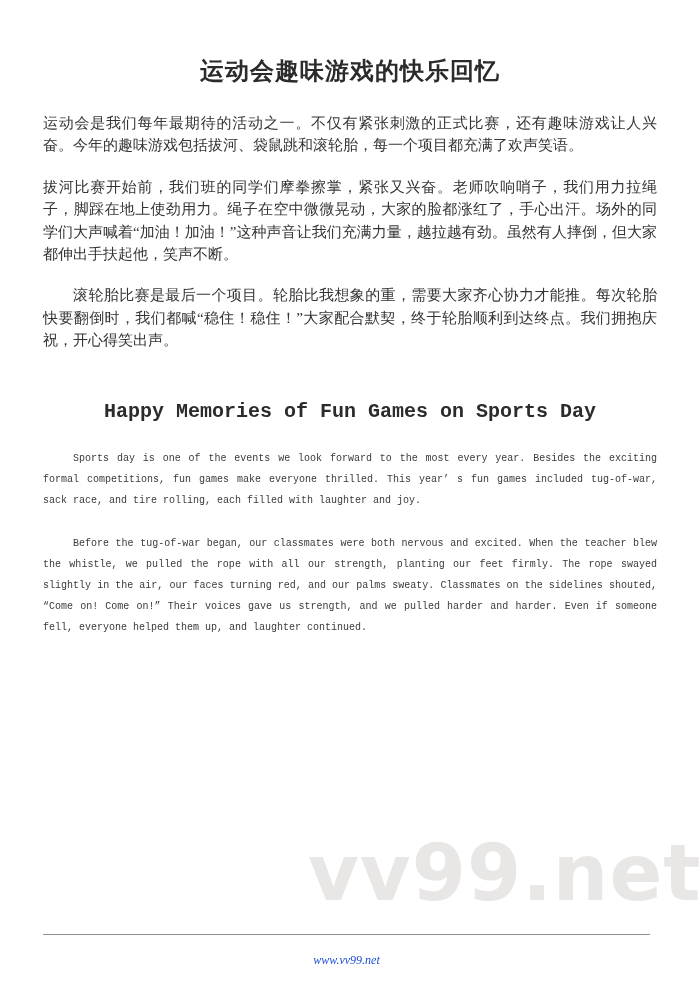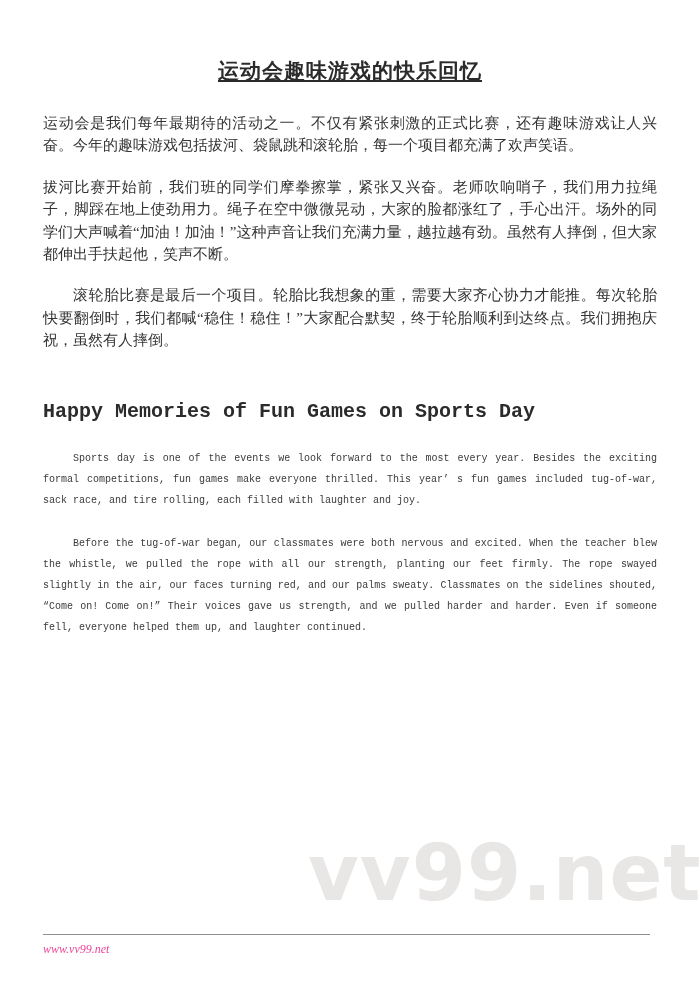--- a/index.html
+++ b/index.html
@@ -28,44 +28,44 @@
     user-select: none;
     white-space: nowrap;
   }
   .content {
     position: relative;
     z-index: 1;
     padding: 59px 43px 0 43px;
   }
   .zh-title {
     margin: 0 0 29px 0;
-    font-size: 21px;
+    font-size: 24px;
     line-height: 24px;
     font-weight: bold;
     text-align: center;
     color: #2b2b2b;
     letter-spacing: 1px;
-    text-decoration: underline;
   }
   p.zh {
     margin: 12px 0 19px 0;
     font-size: 15px;
     line-height: 22.4px;
     text-align: justify;
     color: #343434;
   }
   p.zh.indent {
     text-indent: 2em;
   }
   .en-title {
     margin: 48px 0 24px 0;
     font-family: "Liberation Mono", monospace;
     font-size: 20px;
     line-height: 24px;
     font-weight: bold;
+    text-align: center;
     color: #2b2b2b;
   }
   p.en {
     margin: 0 0 22px 0;
     font-family: "Liberation Mono", monospace;
     font-size: 10px;
     line-height: 21px;
     text-align: justify;
     text-indent: 30px;
     color: #3a3a3a;
@@ -75,45 +75,45 @@
     left: 43px;
     right: 50px;
     top: 934px;
     z-index: 1;
   }
   .footer-line {
     border-top: 1px solid #8f8f8f;
     height: 0;
   }
   .footer-text {
-    margin-top: 7px;
-    text-align: left;
+    margin-top: 18px;
+    text-align: center;
     font-family: "Liberation Serif", serif;
     font-style: italic;
     font-size: 12px;
-    color: #ec4899;
+    color: #1d4ed8;
   }
 </style>
 </head>
 <body>
 
 <div class="page">
 
   <div class="watermark">vv99.net</div>
 
   <main class="content">
 
     <h1 class="zh-title">运动会趣味游戏的快乐回忆</h1>
 
     <p class="zh">运动会是我们每年最期待的活动之一。不仅有紧张刺激的正式比赛，还有趣味游戏让人兴奋。今年的趣味游戏包括拔河、袋鼠跳和滚轮胎，每一个项目都充满了欢声笑语。</p>
 
     <p class="zh">拔河比赛开始前，我们班的同学们摩拳擦掌，紧张又兴奋。老师吹响哨子，我们用力拉绳子，脚踩在地上使劲用力。绳子在空中微微晃动，大家的脸都涨红了，手心出汗。场外的同学们大声喊着“加油！加油！”这种声音让我们充满力量，越拉越有劲。虽然有人摔倒，但大家都伸出手扶起他，笑声不断。</p>
 
 
-    <p class="zh indent">滚轮胎比赛是最后一个项目。轮胎比我想象的重，需要大家齐心协力才能推。每次轮胎快要翻倒时，我们都喊“稳住！稳住！”大家配合默契，终于轮胎顺利到达终点。我们拥抱庆祝，虽然有人摔倒。</p>
+    <p class="zh indent">滚轮胎比赛是最后一个项目。轮胎比我想象的重，需要大家齐心协力才能推。每次轮胎快要翻倒时，我们都喊“稳住！稳住！”大家配合默契，终于轮胎顺利到达终点。我们拥抱庆祝，开心得笑出声。</p>
 
 
     <h2 class="en-title">Happy Memories of Fun Games on Sports Day</h2>
 
     <p class="en">Sports day is one of the events we look forward to the most every year. Besides the exciting formal competitions, fun games make everyone thrilled. This year’ s fun games included tug-of-war, sack race, and tire rolling, each filled with laughter and joy.</p>
 
     <p class="en">Before the tug-of-war began, our classmates were both nervous and excited. When the teacher blew the whistle, we pulled the rope with all our strength, planting our feet firmly. The rope swayed slightly in the air, our faces turning red, and our palms sweaty. Classmates on the sidelines shouted, “Come on! Come on!” Their voices gave us strength, and we pulled harder and harder. Even if someone fell, everyone helped them up, and laughter continued.</p>
 
 
   </main>

